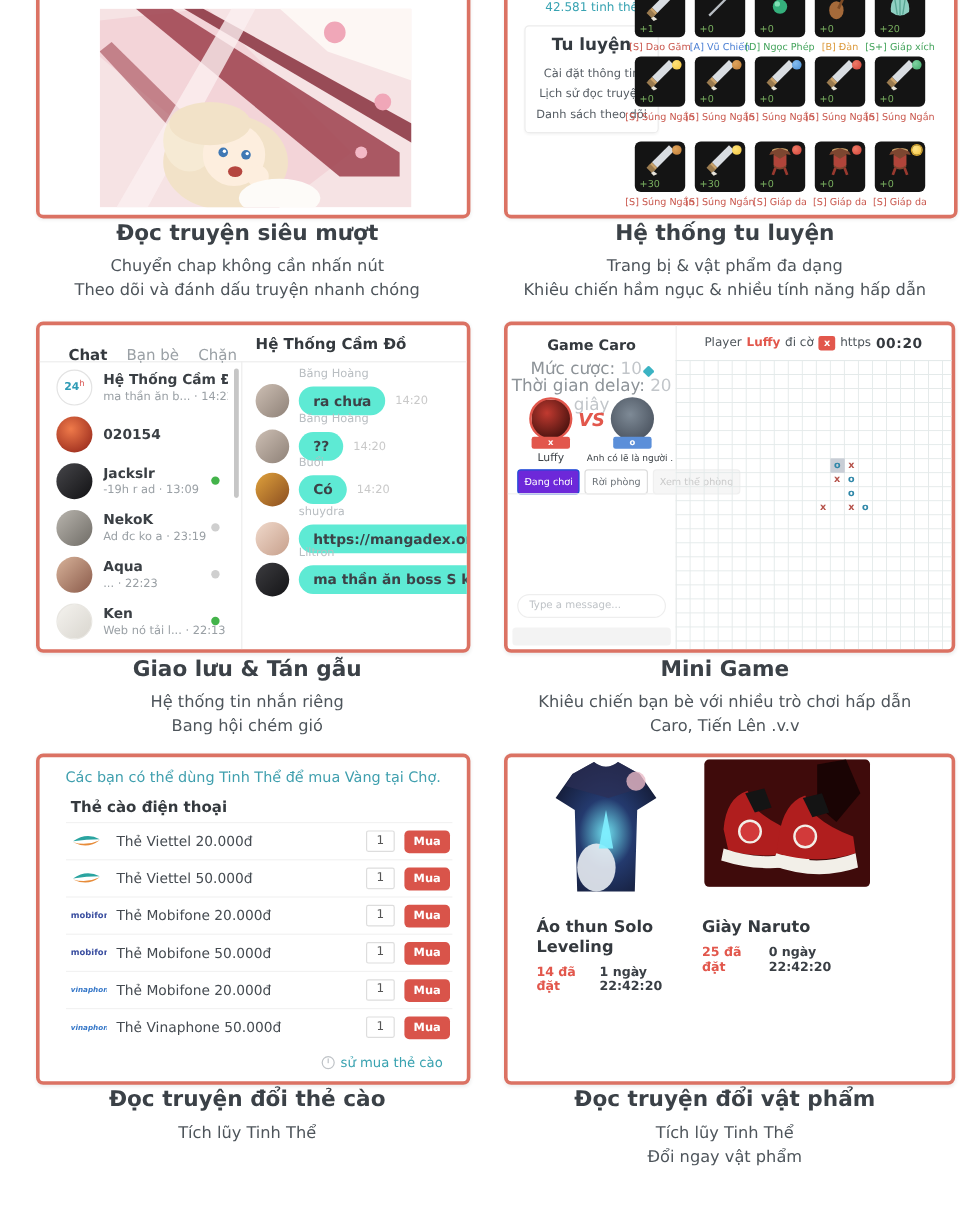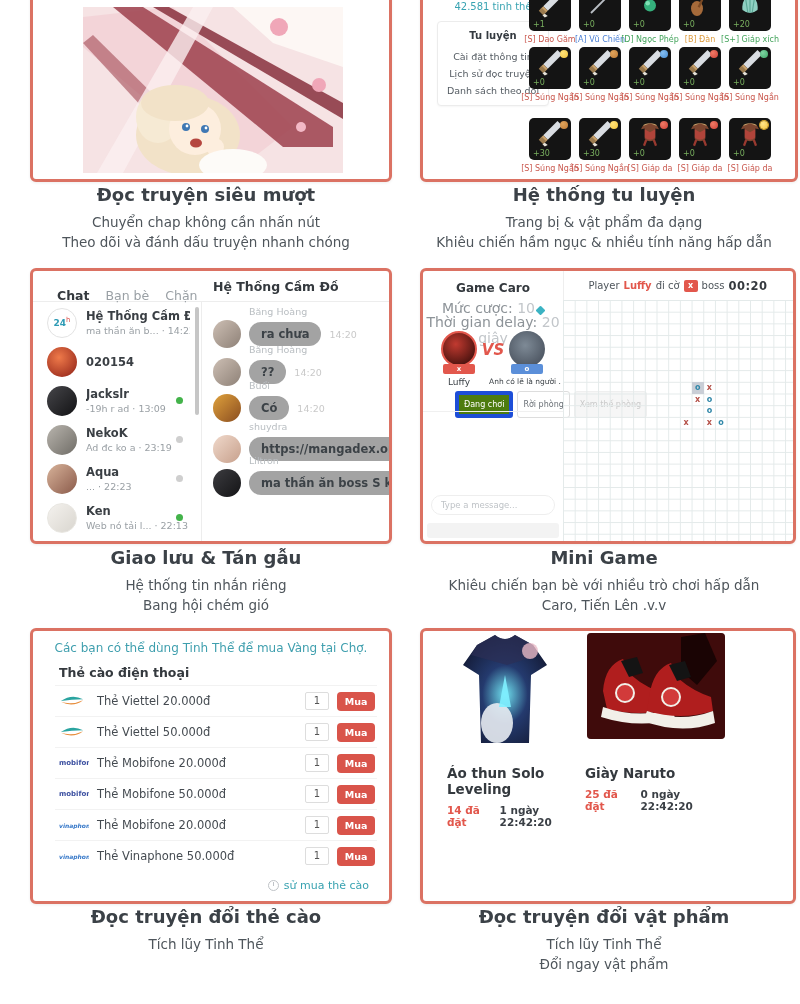--- a/index.html
+++ b/index.html
@@ -27,21 +27,21 @@
   
   .hero{position:absolute;left:50px;top:18px;width:260px;height:166px;overflow:hidden;}
   .hero svg{display:block;width:100%;height:100%;}
 
   
   .crystals{position:absolute;left:12px;top:12px;width:116px;text-align:center;
             font-size:10px;color:#38a3b2;}
   .cult-menu{position:absolute;left:14px;top:32px;width:110px;background:#fff;
              border:1px solid #ececec;border-radius:4px;padding:8px 0 6px;text-align:center;
              box-shadow:0 1px 2px rgba(0,0,0,.04);}
-  .cult-menu .mt{font-size:10px;font-weight:bold;color:#343a40;margin-bottom:7px;}
+  .cult-menu .mt{font-size:14px;font-weight:bold;color:#343a40;margin-bottom:7px;}
   .cult-menu .mi{font-size:9.5px;color:#555c63;line-height:17px;}
   .inv-grid{position:absolute;left:104px;top:0;right:0;bottom:0;}
   .inv-cell{position:absolute;width:46px;}
   .inv-card{position:relative;width:42px;height:42px;margin:0 auto;background:#141414;
             border-radius:5px;}
   .inv-card svg{display:block;width:30px;height:30px;margin:5px auto 0;}
   .inv-val{position:absolute;left:4px;bottom:2px;font-size:8px;color:#79b05f;}
   .inv-corner{position:absolute;top:3px;right:3px;width:8px;height:8px;border-radius:50%;}
   .c-sun{background:radial-gradient(circle at 35% 35%,#ffe27a,#f2c53d);}
   .c-ring{background:radial-gradient(circle at 35% 35%,#e0a45c,#bf7c36);}
@@ -80,21 +80,21 @@
   .dot-green{background:#43b34a;} .dot-gray{background:#cfcfcf;}
   .msg-list{position:absolute;left:170px;top:30px;right:0;bottom:0;}
   .msg{position:absolute;left:0;right:0;}
   .msg-sender{font-size:9.5px;color:#b9bec2;margin:0 0 3px 46px;}
   .msg-row{display:flex;align-items:center;gap:8px;padding-left:10px;}
   .mav{width:28px;height:28px;border-radius:50%;flex:0 0 28px;}
   .mav0,.mav1{background:linear-gradient(135deg,#cdbfb4,#8e8177);}
   .mav2{background:linear-gradient(135deg,#e0a23c,#8a4d20);}
   .mav3{background:linear-gradient(135deg,#f0d9cb,#c7a08c);}
   .mav4{background:linear-gradient(135deg,#3c3c40,#141416);}
-  .bubble{background:#a3a3a3;border-radius:13px;padding:5px 12px;font-size:11.5px;font-weight:600;
+  .bubble{background:#5eead4;border-radius:13px;padding:5px 12px;font-size:11.5px;font-weight:600;
           color:#3c4247;white-space:nowrap;}
   .msg-time{font-size:9.5px;color:#c9c9c9;}
 
   
   .game-side{position:absolute;left:0;top:0;width:140px;bottom:0;border-right:1px solid #eee;}
   .gs-title{position:absolute;top:10px;left:0;right:0;text-align:center;font-size:12px;font-weight:bold;color:#34393e;}
   .gs-line{position:absolute;left:0;right:0;text-align:center;font-size:14px;color:#8d9398;}
   .gs-bet{top:29px;} .gs-delay{top:43px;}
   .gs-line .muted{color:#c2c6ca;}
   .gem{display:inline-block;width:7px;height:7px;background:#3bb3c3;transform:rotate(45deg);border-radius:1px;margin-left:2px;vertical-align:-1px;}
@@ -105,21 +105,21 @@
   .gav-right{right:18px;background:radial-gradient(circle at 45% 40%,#7e8a96,#3e4652);}
   .gbadge{position:absolute;top:93px;width:32px;height:10px;border-radius:2px;color:#fff;
           font-size:7px;line-height:10px;text-align:center;font-weight:bold;}
   .gb-left{left:20px;background:#e2574c;}
   .gb-right{right:20px;background:#5b8fd9;}
   .gname{position:absolute;top:106px;text-align:center;color:#3c4247;}
   .gn-left{left:6px;width:60px;font-size:9px;}
   .gn-right{right:2px;width:72px;font-size:7.5px;}
   .gs-btns{position:absolute;top:120px;left:8px;right:4px;display:flex;gap:4px;}
   .gbtn{border-radius:3px;font-size:8px;padding:5px 5px;font-family:inherit;white-space:nowrap;}
-  .gbtn-red{background:#4d7c0f;border:4px solid #1d4ed8;color:#fff;margin-left:24px;}
+  .gbtn-red{background:#6d28d9;border:1px solid #1d4ed8;color:#fff;}
   .gbtn-ghost{background:#fff;border:1px solid #ddd;color:#6a7076;}
   .gbtn-dis{background:#f6f6f6;border:1px solid #efefef;color:#c9c9c9;}
   .gs-chat{position:absolute;left:0;right:0;top:140px;bottom:0;border-top:1px solid #f0f0f0;}
   .gs-input{position:absolute;left:8px;right:8px;bottom:26px;height:20px;box-sizing:border-box;
             border:1px solid #eee;border-radius:10px;background:#fff;font-size:8.5px;color:#777;
             padding:0 9px;font-family:inherit;outline:none;}
   .gs-input::placeholder{color:#bfc3c7;}
   .gs-footer{position:absolute;left:4px;right:4px;bottom:3px;height:15px;background:#f3f3f3;border-radius:3px;}
   .game-status{position:absolute;left:140px;right:0;top:0;height:29px;border-bottom:1px solid #f2f2f2;
                display:flex;align-items:center;justify-content:center;gap:4px;font-size:10px;color:#4e555b;}
@@ -520,21 +520,21 @@
       <div class="gs-chat">
         <input class="gs-input" type="text" placeholder="Type a message..." style="">
         <div class="gs-footer"></div>
       </div>
     </div>
     <div class="game-status">
       <span>Player</span>
       <span class="pl">Luffy</span>
       <span>đi cờ</span>
       <span class="sbadge">x</span>
-      <span>boss</span>
+      <span>https</span>
       <span class="timer">00:20</span>
     </div>
     <div class="board">
         <span class="piece po hl" style="left: 128.7px; top: 81.9px;">o</span>
         <span class="piece px" style="left: 140.4px; top: 81.9px;">x</span>
         <span class="piece px" style="left: 128.7px; top: 93.6px;">x</span>
         <span class="piece po" style="left: 140.4px; top: 93.6px;">o</span>
         <span class="piece po" style="left: 140.4px; top: 105.3px;">o</span>
         <span class="piece px" style="left: 117px; top: 117px;">x</span>
         <span class="piece px" style="left: 140.4px; top: 117px;">x</span>

